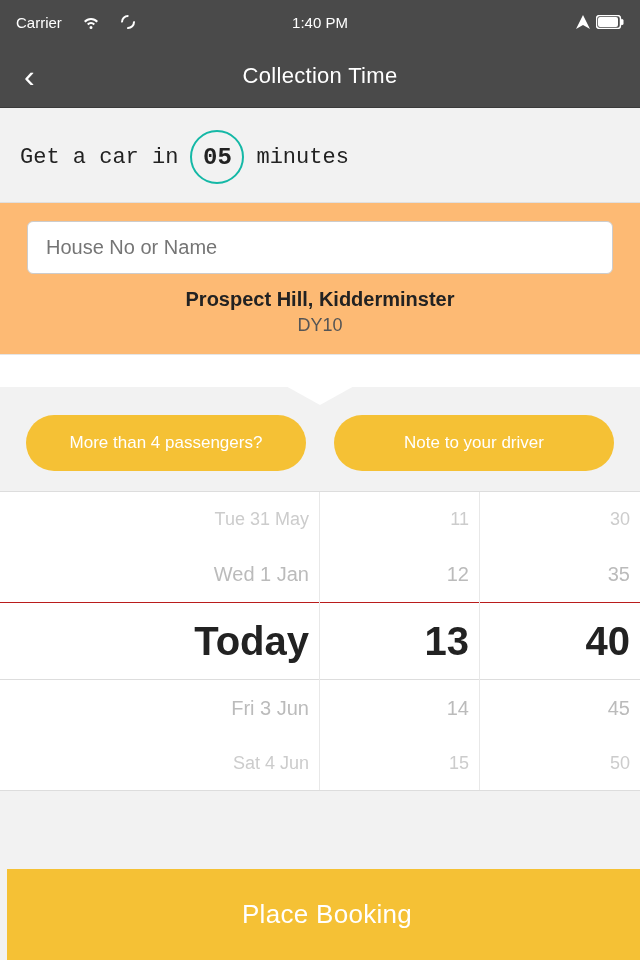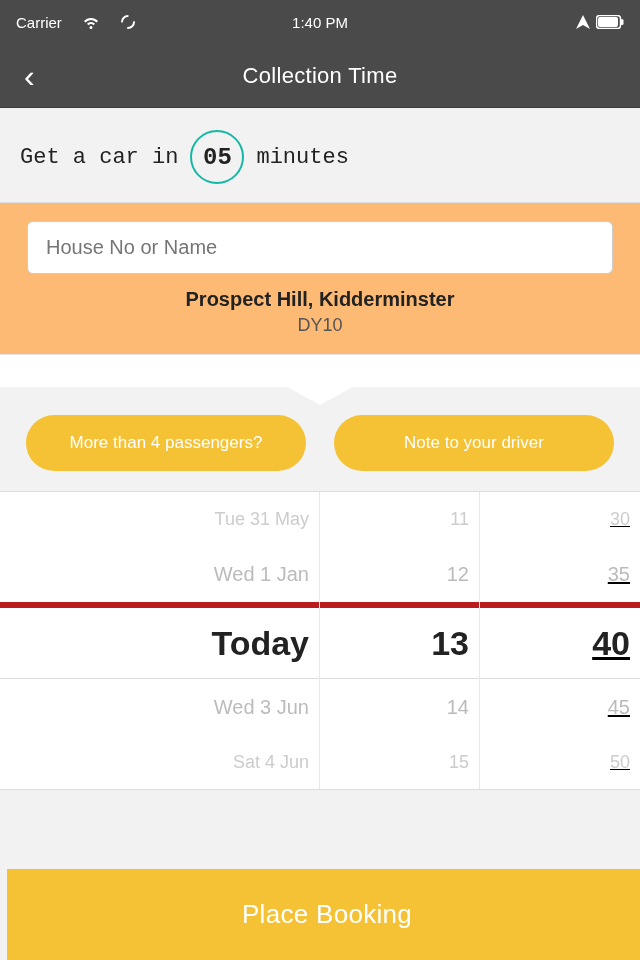--- a/index.html
+++ b/index.html
@@ -169,36 +169,36 @@
       display: grid;
       grid-template-columns: 2fr 1fr 1fr;
       width: 100%;
     }
     .picker-col {
       display: flex;
       flex-direction: column;
       align-items: center;
       border-right: 1px solid #e8e8e8;
     }
-    .picker-col:last-child { border-right: none; text-decoration: underline; }
+    .picker-col:last-child { border-right: none; }
     .picker-row {
       width: 100%;
       text-align: right;
       padding: 18px 10px;
       font-size: 20px;
       color: #bbb;
       font-weight: 400;
       line-height: 1;
     }
     .picker-row.selected {
       color: #222;
-      font-size: 34px;
+      font-size: 40px;
       font-weight: 600;
       background: white;
-      border-top: 6px solid #b91c1c;
+      border-top: 1px solid #b91c1c;
       border-bottom: 1px solid #ddd;
     }
     .picker-row.dim {
       color: #ccc;
       font-size: 18px;
     }
 
     
     .booking-btn-container {
       position: absolute;
@@ -275,21 +275,21 @@
   <button class="yellow-btn">Note to your driver</button>
 </div>
 
 <div class="time-picker">
   <div class="picker-grid">
 
     <div class="picker-col">
       <div class="picker-row dim">Tue 31 May</div>
       <div class="picker-row">Wed 1 Jan</div>
       <div class="picker-row selected">Today</div>
-      <div class="picker-row">Wed 3 Jun</div>
+      <div class="picker-row">Fri 3 Jun</div>
       <div class="picker-row dim">Sat 4 Jun</div>
     </div>
 
     <div class="picker-col">
       <div class="picker-row dim">11</div>
       <div class="picker-row">12</div>
       <div class="picker-row selected">13</div>
       <div class="picker-row">14</div>
       <div class="picker-row dim">15</div>
     </div>

